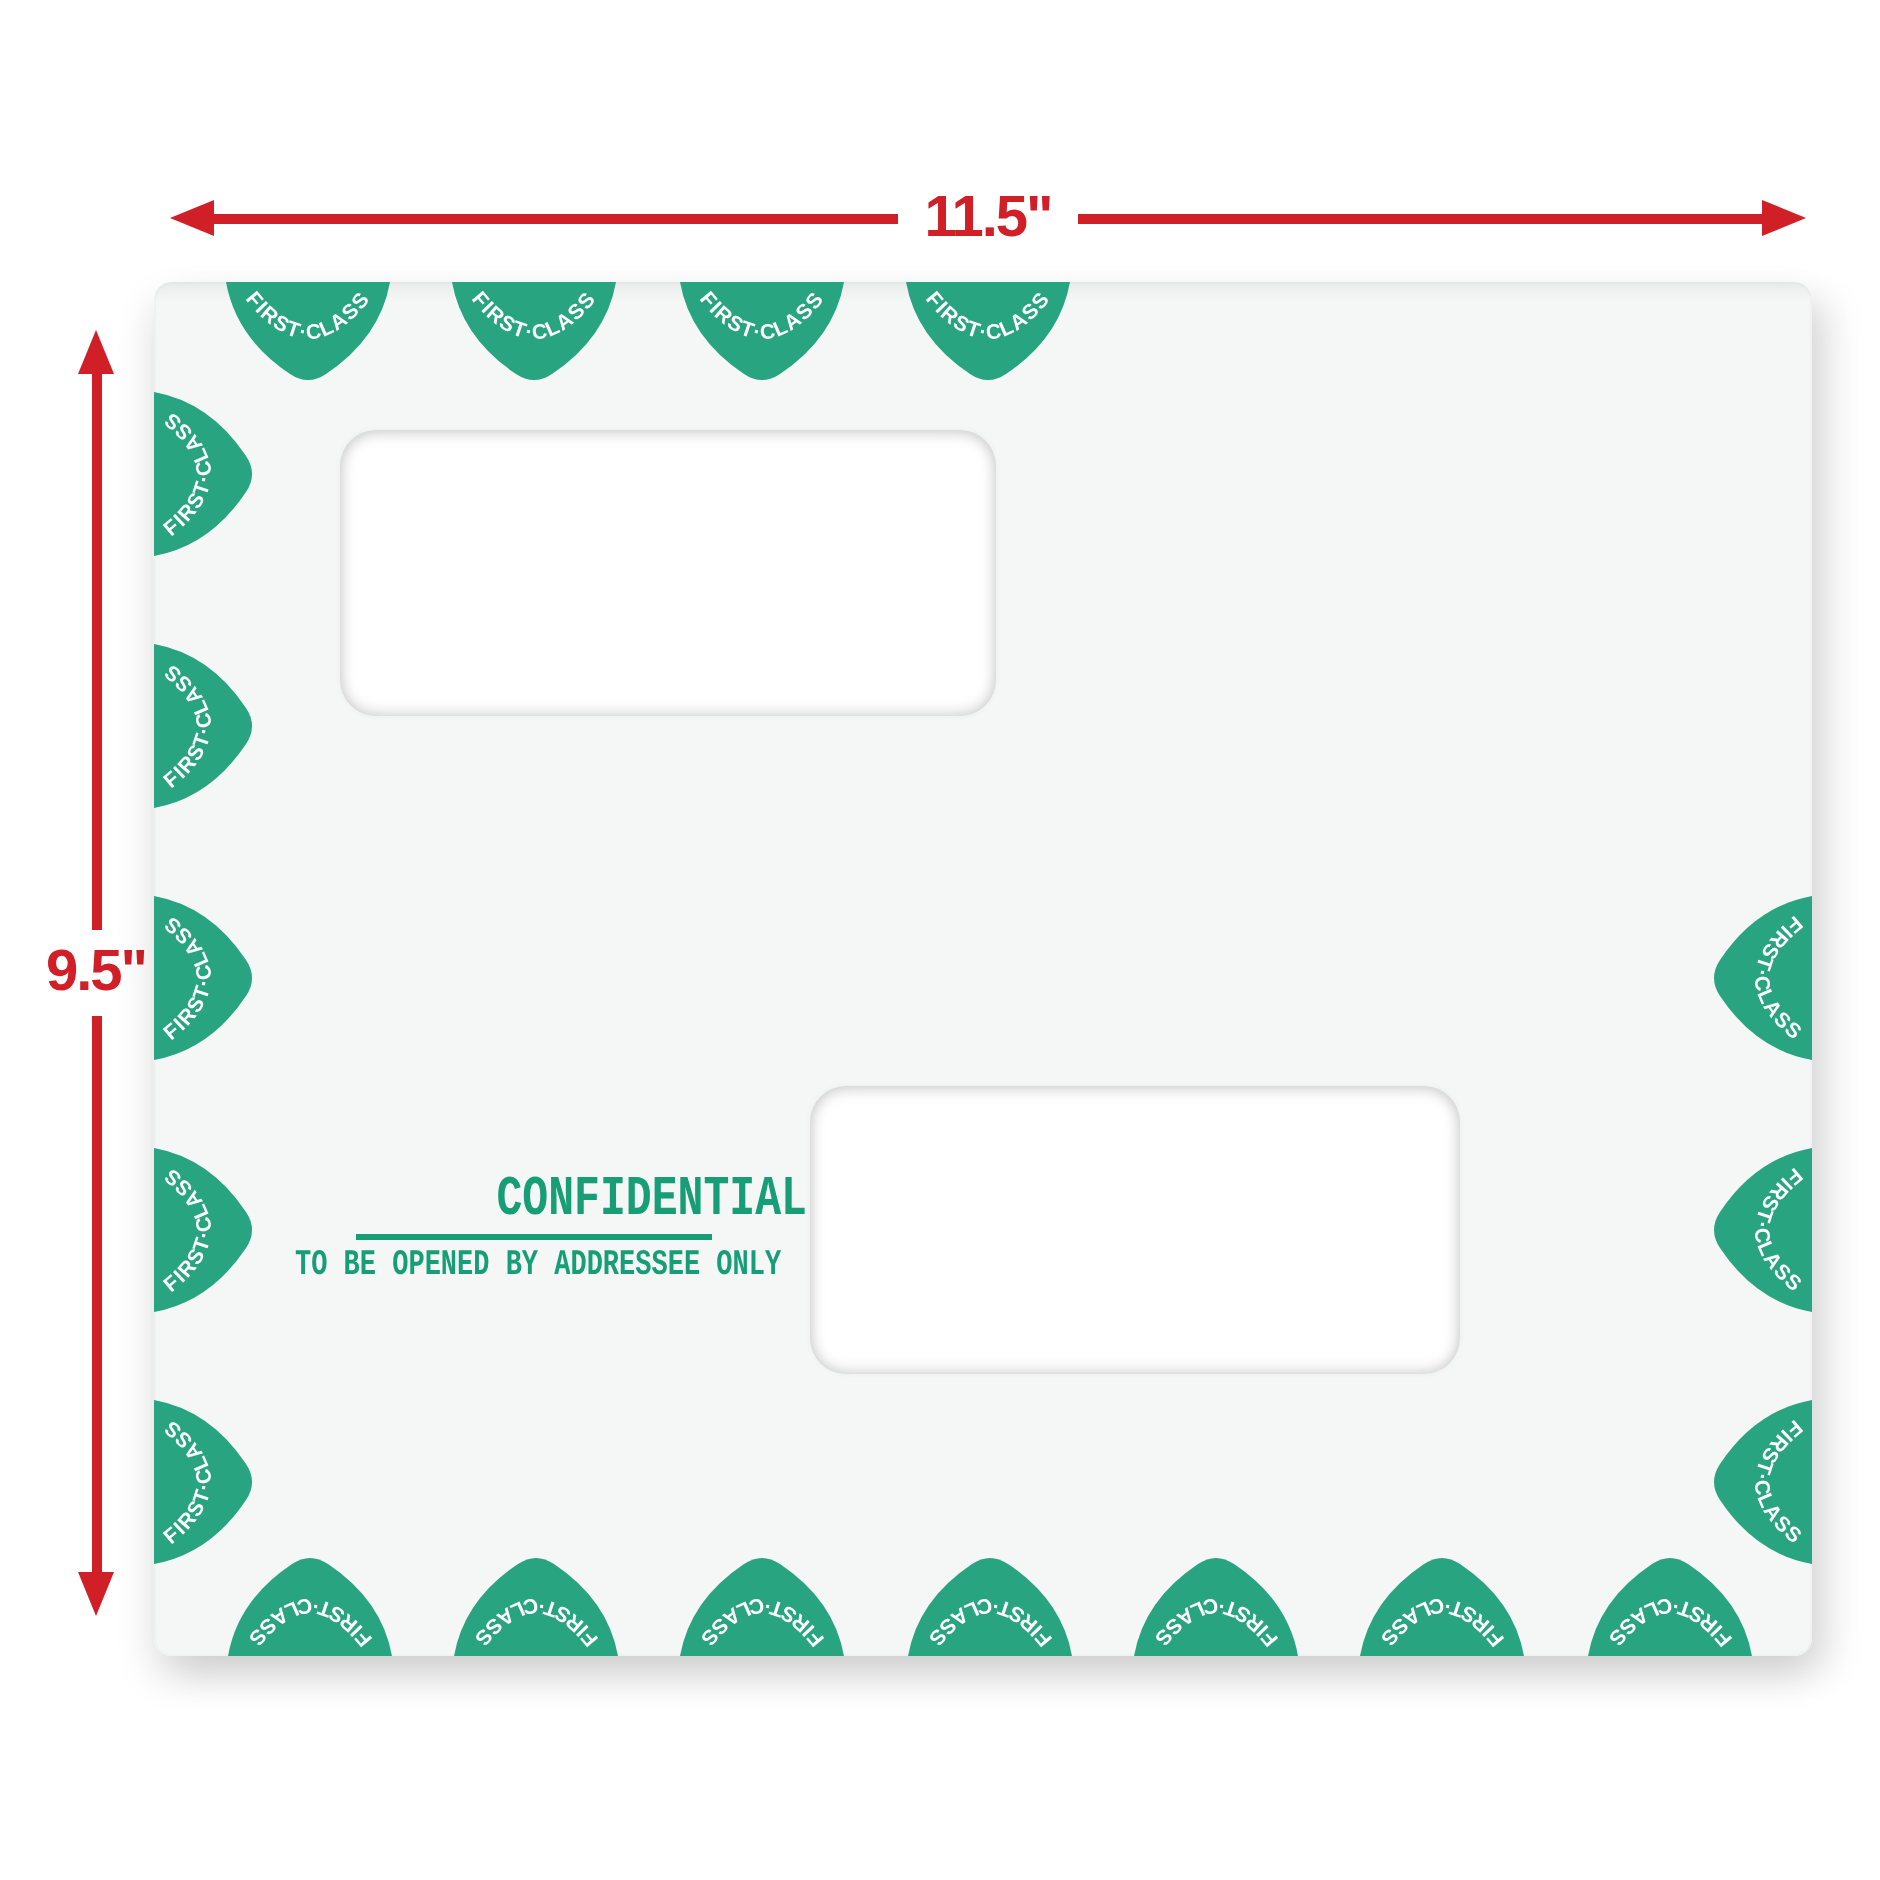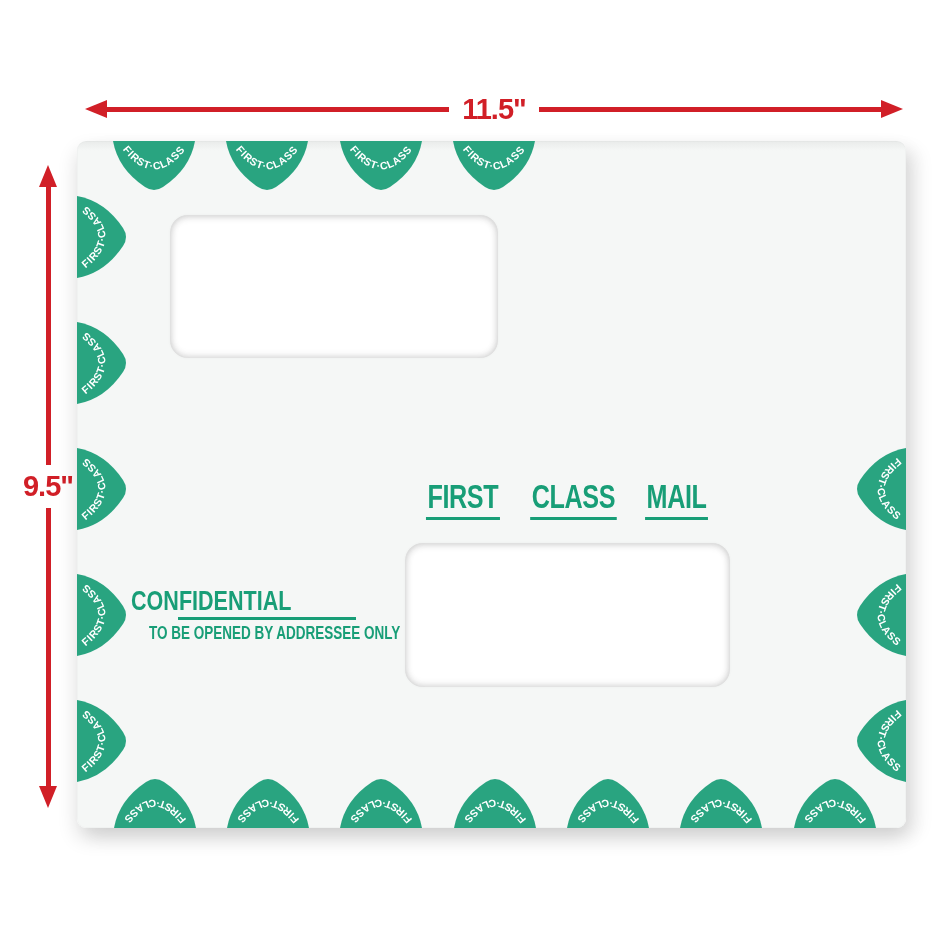--- a/index.html
+++ b/index.html
@@ -53,21 +53,21 @@
   
   .fcm{
     position:absolute;left:319px;top:338px;width:340px;
     display:flex;justify-content:center;gap:2px;color:var(--print-green,#189e77);
   }
   .fcm-word{
     display:inline-block;font-weight:bold;font-size:34px;letter-spacing:-.5px;
     transform:scaleX(.74);border-bottom:3px solid var(--print-green,#189e77);
     padding:0 2px 4px 2px;line-height:1;white-space:nowrap;
   }
-  .conf{position:absolute;left:30px;top:446px;width:320px;text-align:left;color:var(--print-green,#189e77);}
+  .conf{position:absolute;left:30px;top:446px;width:320px;text-align:right;color:var(--print-green,#189e77);font-family:Liberation Mono, monospace;}
   .conf-title{
     display:inline-block;font-weight:bold;font-size:28px;line-height:28px;
     transform:scaleX(.77);white-space:nowrap;
   }
   .conf-rule{width:178px;height:3px;background:var(--print-green,#189e77);margin:2px auto 4px auto;}
   .conf-note{
     display:inline-block;font-weight:bold;font-size:18px;line-height:18px;
     transform:scaleX(.75);white-space:nowrap;
   }
 </style>
@@ -188,25 +188,20 @@
         <svg class="stamp" viewBox="-55 -55 110 110" style="left:703px;top:632px;transform:rotate(180deg)">
           <path class="diamond" d="M -41 0 Q -36 28 -9 46 Q 0 52 9 46 Q 36 28 41 0 Q 36 -28 9 -46 Q 0 -52 -9 -46 Q -36 -28 -41 0 Z"></path>
           <path id="stp18" d="M -31 9 Q 0 48 31 9" fill="none"></path>
           <text text-anchor="middle"><textPath href="#stp18" startOffset="50%">FIRST·CLASS</textPath></text>
         </svg>
       </div>
 
     <div class="window win-upper"></div>
     <div class="window win-lower"></div>
 
-    <div class="fcm">
-      <span class="fcm-word">FIRST</span>
-      <span class="fcm-word">CLASS</span>
-      <span class="fcm-word">MAIL</span>
-    </div>
 
     <div class="conf">
       <span class="conf-title">CONFIDENTIAL</span>
       <div class="conf-rule"></div>
       <span class="conf-note">TO BE OPENED BY ADDRESSEE ONLY</span>
     </div>
 
   </div>
 </div>
 

